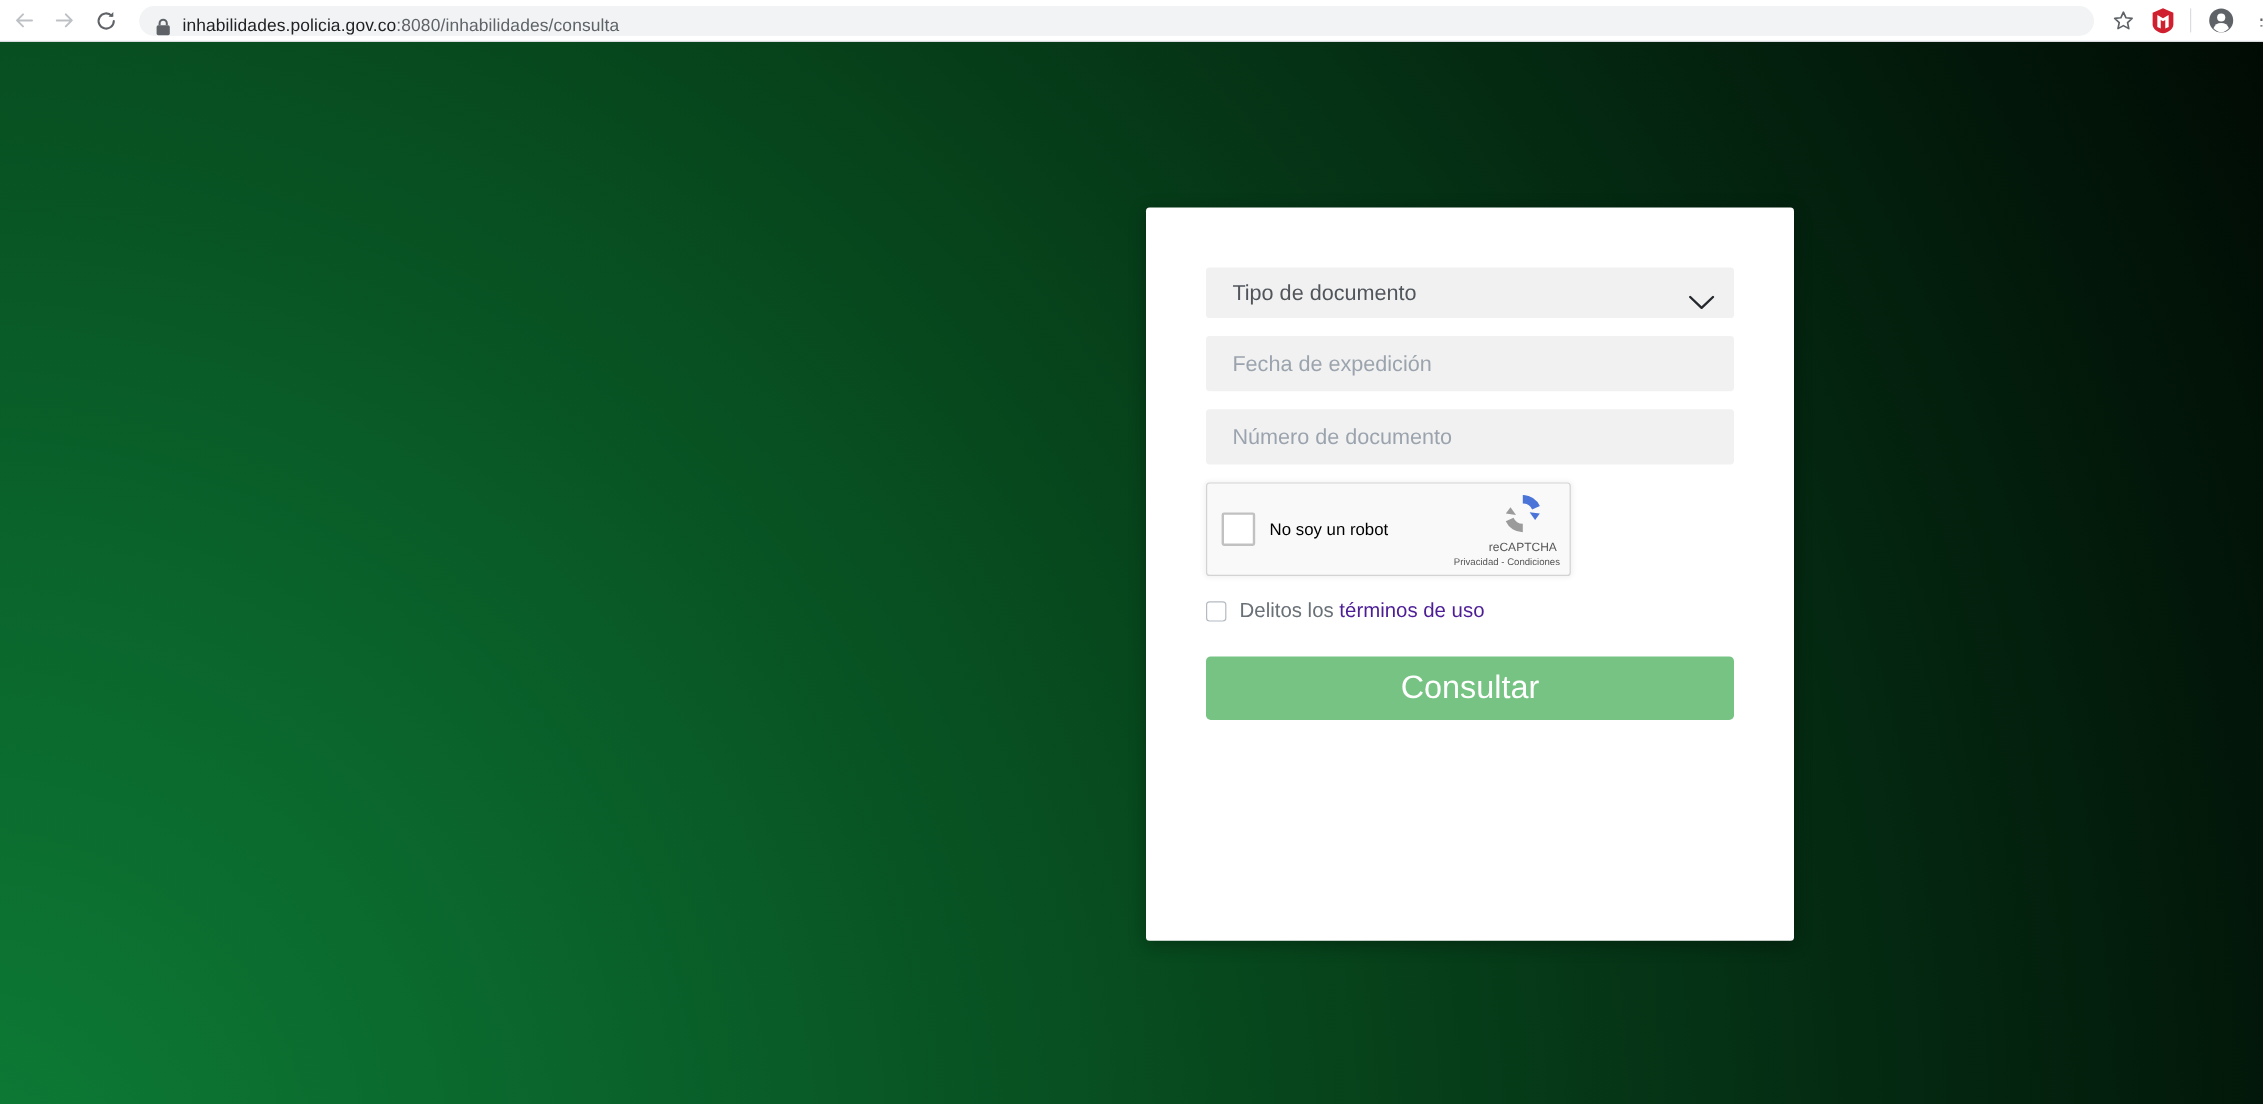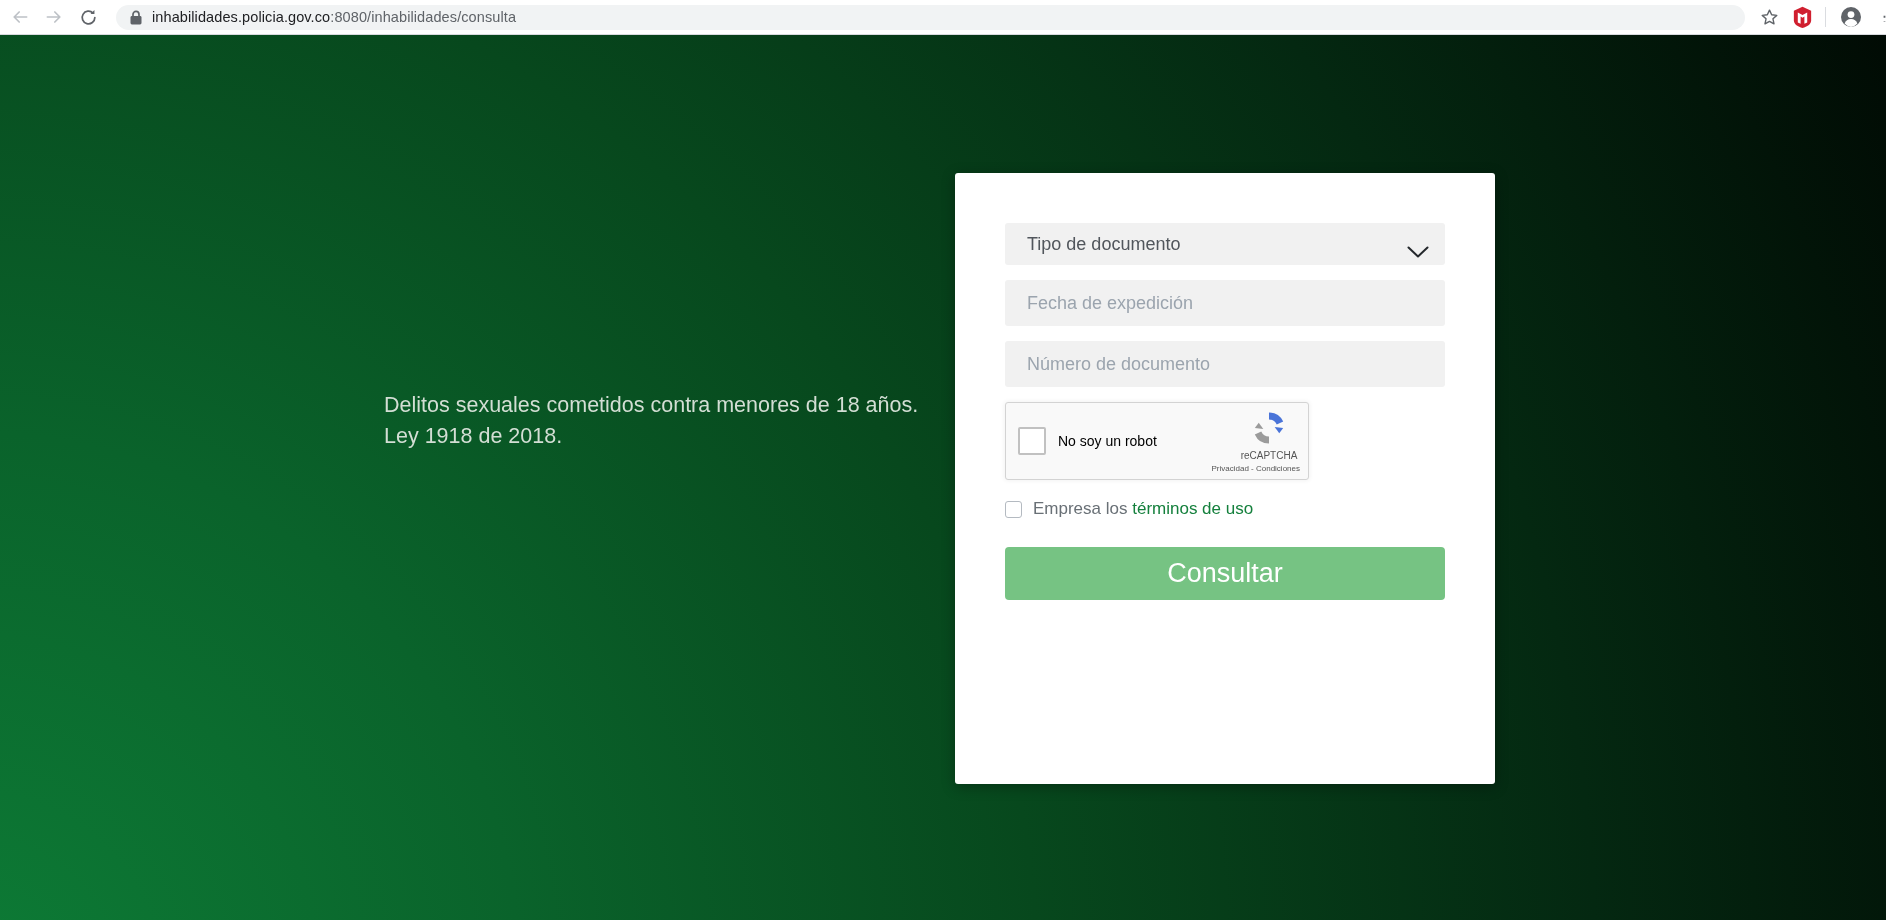--- a/index.html
+++ b/index.html
@@ -6,21 +6,21 @@
   html,body { width:1886px; height:921px; overflow:hidden; font-family:"Liberation Sans", sans-serif; }
 
   
   .chrome {
     height:35px; background:#ffffff; border-bottom:1px solid #d8dade;
     display:flex; align-items:center; padding:0 0 0 10px; position:relative;
   }
   .nav-icon { width:20px; height:20px; margin-right:14px; flex:0 0 auto; display:flex; align-items:center; justify-content:center; }
   .omnibox {
     flex:1 1 auto; height:25px; background:#f1f3f4; border-radius:13px;
-    display:flex; align-items:center; padding:0 14px; margin:0 14px 0 4px;
+    display:flex; align-items:flex-end; padding:0 14px; margin:0 14px 0 4px;
     min-width:0;
   }
   .omnibox .lock { margin-right:10px; display:flex; align-items:center; }
   .url { font-size:14.5px; white-space:nowrap; letter-spacing:0.1px; }
   .url .domain { color:#202124; }
   .url .path { color:#5f6368; }
   .chrome-right { display:flex; align-items:center; flex:0 0 auto; }
   .chrome-right > * { margin-right:13px; }
   .vsep { width:1px; height:20px; background:#dadce0; }
   .kebab { color:#5f6368; font-size:17px; letter-spacing:0; margin-right:0; width:10px; overflow:hidden; line-height:10px; }
@@ -68,21 +68,21 @@
   }
   .rc-label { font-size:14px; color:#000000; margin-left:12px; flex:1 1 auto; }
   .rc-brand { position:absolute; right:10px; top:8px; width:58px; text-align:center; }
   .rc-brand .rc-name { font-size:10px; color:#555555; margin-top:1px; }
   .rc-links { position:absolute; right:8px; bottom:6px; font-size:8px; color:#555555; white-space:nowrap; }
 
   
   .terms { margin-top:19px; display:flex; align-items:center; font-size:17px; }
   .terms .t-box { width:17px; height:17px; border:1px solid #b4bac1; border-radius:3px; background:#fff; cursor:pointer; flex:0 0 auto; }
   .terms .t-text { margin-left:11px; color:#697076; }
-  .terms a { color:#15803d; text-decoration:none; cursor:pointer;margin-top:16px; }
+  .terms a { color:#4c1d95; text-decoration:none; cursor:pointer;margin-top:16px; }
 
   
   .submit {
     margin-top:28px; width:440px; height:53px; background:#76c383;
     border:none; border-radius:4px; color:#ffffff; font-size:27px;
     font-family:"Liberation Sans", sans-serif; cursor:pointer; display:block;
   }
 </style>
 </head>
 <body>
@@ -135,24 +135,20 @@
           <path d="M5.6 18.6a6.8 6.8 0 0 1 12.8 0A9.9 9.9 0 0 1 12 22a9.9 9.9 0 0 1-6.4-3.4z" fill="#ffffff"></path>
         </svg>
     </span>
     <span class="kebab">⋮</span>
   </div>
 </div>
 
 <div class="page">
 
   <div class="hero">
-    <div class="sub">
-      <div>Delitos sexuales cometidos contra menores de 18 años.</div>
-      <div>Ley 1918 de 2018.</div>
-    </div>
   </div>
 
   <div class="card">
 
     <div class="select">
       <span>Tipo de documento</span>
       <span class="chev">
         <svg width="22" height="12" viewBox="0 0 22 12">
             <path d="M1.5 1.5 11 10.5 20.5 1.5" fill="none" stroke="#24282c" stroke-width="2" stroke-linecap="round" stroke-linejoin="round"></path>
           </svg>
@@ -174,18 +170,18 @@
             <path d="M4 24 l12 1.5 -6.5 -9z" fill="#9b9b9b"></path>
           </svg>
         </span>
         <div class="rc-name">reCAPTCHA</div>
       </div>
       <div class="rc-links">Privacidad - Condiciones</div>
     </div>
 
     <div class="terms">
       <div class="t-box"></div>
-      <div class="t-text"><span>Empresa los </span><a>términos de uso</a></div>
+      <div class="t-text"><span>Delitos los </span><a>términos de uso</a></div>
     </div>
 
     <button class="submit">Consultar</button>
   </div>
 </div>
 
 </body></html>

